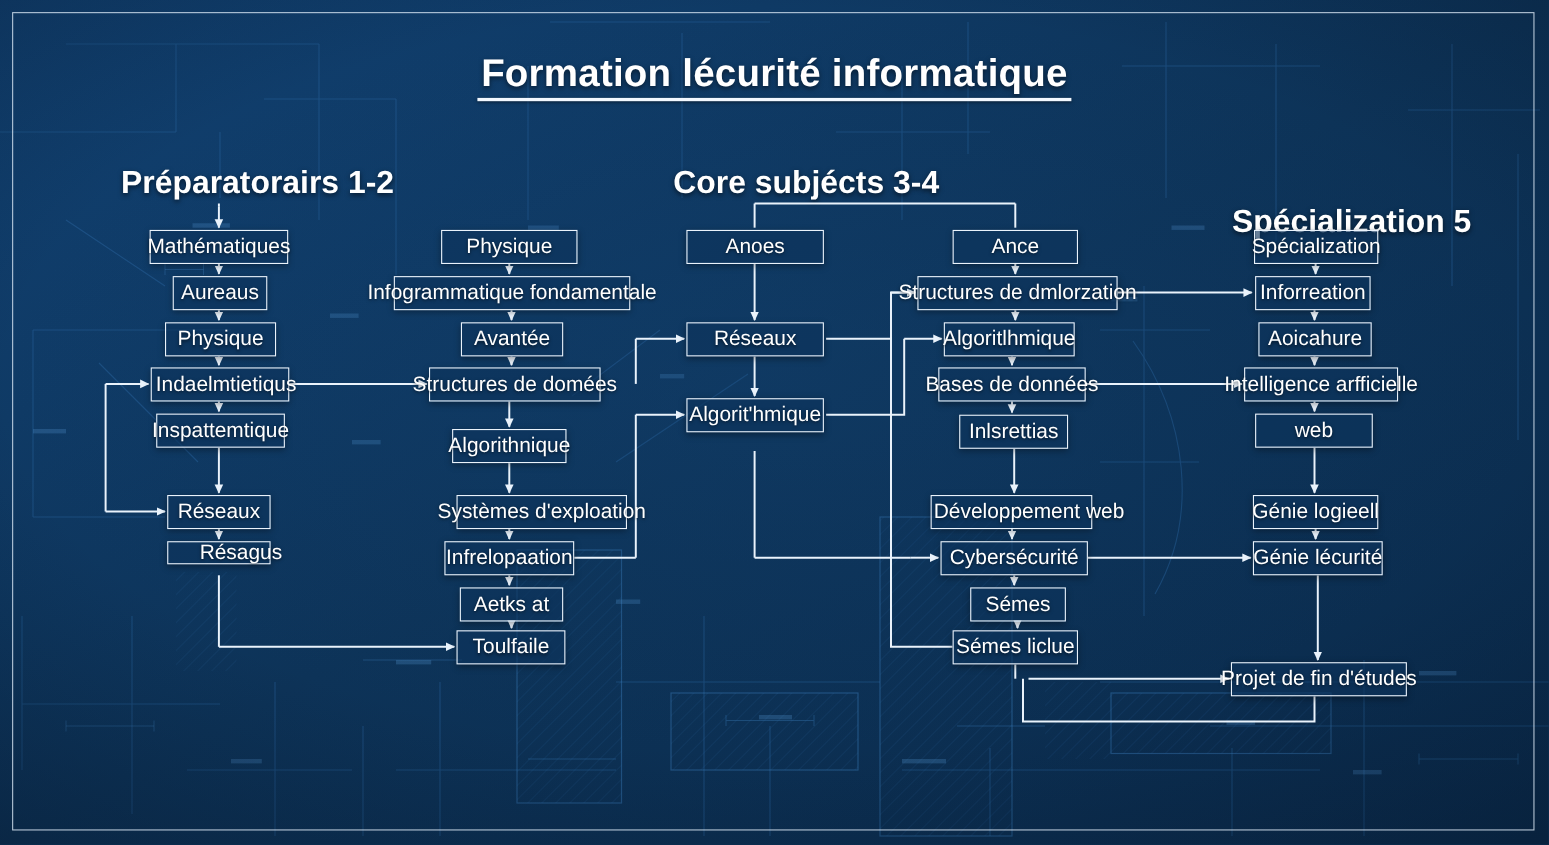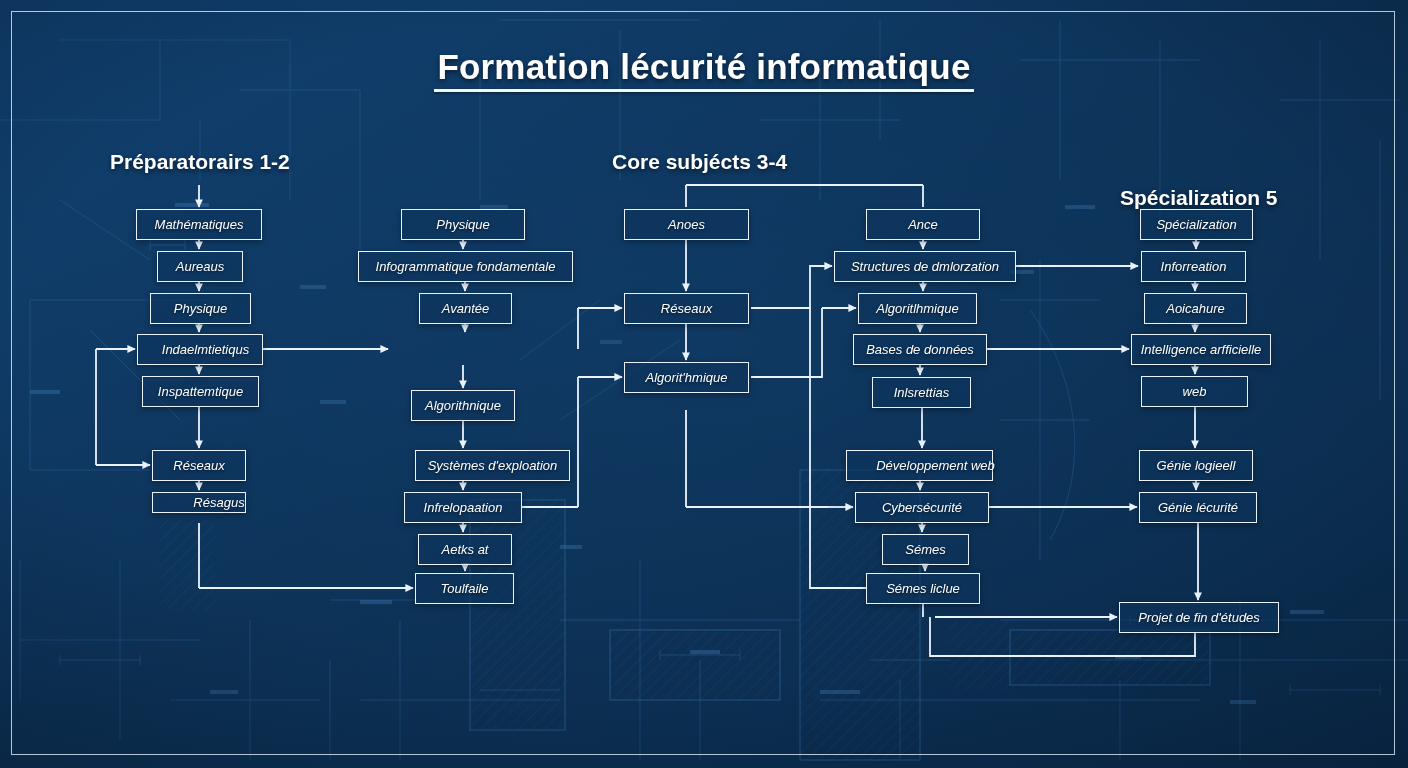--- a/index.html
+++ b/index.html
@@ -17,33 +17,33 @@
     border:1.5px solid rgba(225,238,250,0.80);box-sizing:border-box;pointer-events:none;}
 
   
   #title{position:absolute;left:0;top:47px;width:1408px;text-align:center;
     color:#ffffff;font-size:35px;font-weight:bold;letter-spacing:.2px;
     text-shadow:0 2px 5px rgba(0,0,0,.55);}
   #title-underline{position:absolute;left:434px;top:89px;width:540px;height:3px;
     background:#f2f8ff;box-shadow:0 1px 3px rgba(0,0,0,.5);}
 
   
-  .col-head{position:absolute;color:#ffffff;font-size:21px;font-weight:bold;
+  .col-head{position:absolute;color:#ffffff;font-size:29px;font-weight:bold;
     white-space:nowrap;text-shadow:0 2px 5px rgba(0,0,0,.6);}
 
   
   #links{position:absolute;left:0;top:0;width:1408px;height:768px;}
 
   
   .node{position:absolute;box-sizing:border-box;
     border:1.6px solid #eaf3fc;background:rgba(13,52,92,0.62);
-    color:#ffffff;font-size:13px;
+    color:#ffffff;font-size:19px;
     display:flex;align-items:center;justify-content:center;
     white-space:nowrap;text-shadow:0 1px 3px rgba(0,0,0,.6);
-    box-shadow:0 2px 6px rgba(0,0,0,.35);font-style:italic;}
+    box-shadow:0 2px 6px rgba(0,0,0,.35);}
 </style>
 </head>
 <body>
 
 <div id="stage">
 
   <svg id="bp-texture" viewBox="0 0 1408 768" preserveAspectRatio="none">
     <defs>
       <pattern id="hatch" width="9" height="9" patternTransform="rotate(45)" patternUnits="userSpaceOnUse">
         <line x1="0" y1="0" x2="0" y2="9" stroke="#2f6fae" stroke-width="1.6" opacity="0.5"></line>
@@ -243,20 +243,21 @@
   <div class="node" style="left:157px;top:251px;width:86px;height:31px;">Aureaus</div>
   <div class="node" style="left:150px;top:293px;width:101px;height:31px;">Physique</div>
   <div class="node" style="left:137px;top:334px;width:126px;height:31px;padding-left:11px;">Indaelmtietiqus</div>
   <div class="node" style="left:142px;top:376px;width:117px;height:31px;">Inspattemtique</div>
   <div class="node" style="left:152px;top:450px;width:94px;height:31px;">Réseaux</div>
   <div class="node" style="left:152px;top:492px;width:94px;height:21px;padding-left:40px;">Résagus</div>
 
   <div class="node" style="left:401px;top:209px;width:124px;height:31px;">Physique</div>
   <div class="node" style="left:358px;top:251px;width:215px;height:31px;">Infogrammatique fondamentale</div>
   <div class="node" style="left:419px;top:293px;width:93px;height:31px;">Avantée</div>
+  <div class="node" style="left:390px;top:334px;width:156px;height:31px;">Structures de domées</div>
   <div class="node" style="left:411px;top:390px;width:104px;height:31px;">Algorithnique</div>
   <div class="node" style="left:391px;top:450px;width:155px;height:31px;margin-left:24px;">Systèmes d'exploation</div>
   <div class="node" style="left:404px;top:492px;width:118px;height:31px;">Infrelopaation</div>
   <div class="node" style="left:418px;top:534px;width:94px;height:31px;">Aetks at</div>
   <div class="node" style="left:415px;top:573px;width:99px;height:31px;">Toulfaile</div>
 
   <div class="node" style="left:624px;top:209px;width:125px;height:31px;">Anoes</div>
   <div class="node" style="left:624px;top:293px;width:125px;height:31px;">Réseaux</div>
   <div class="node" style="left:624px;top:362px;width:125px;height:31px;">Algorit'hmique</div>
 

